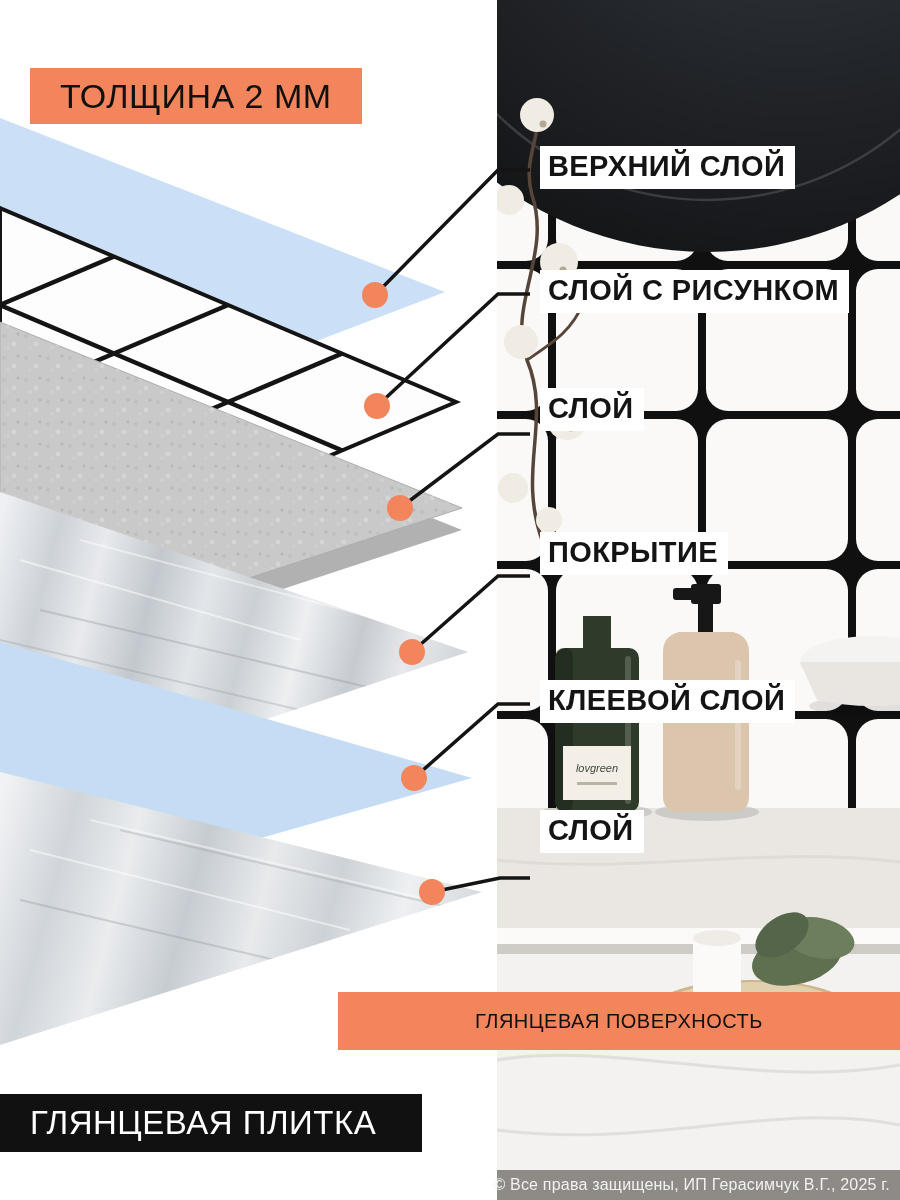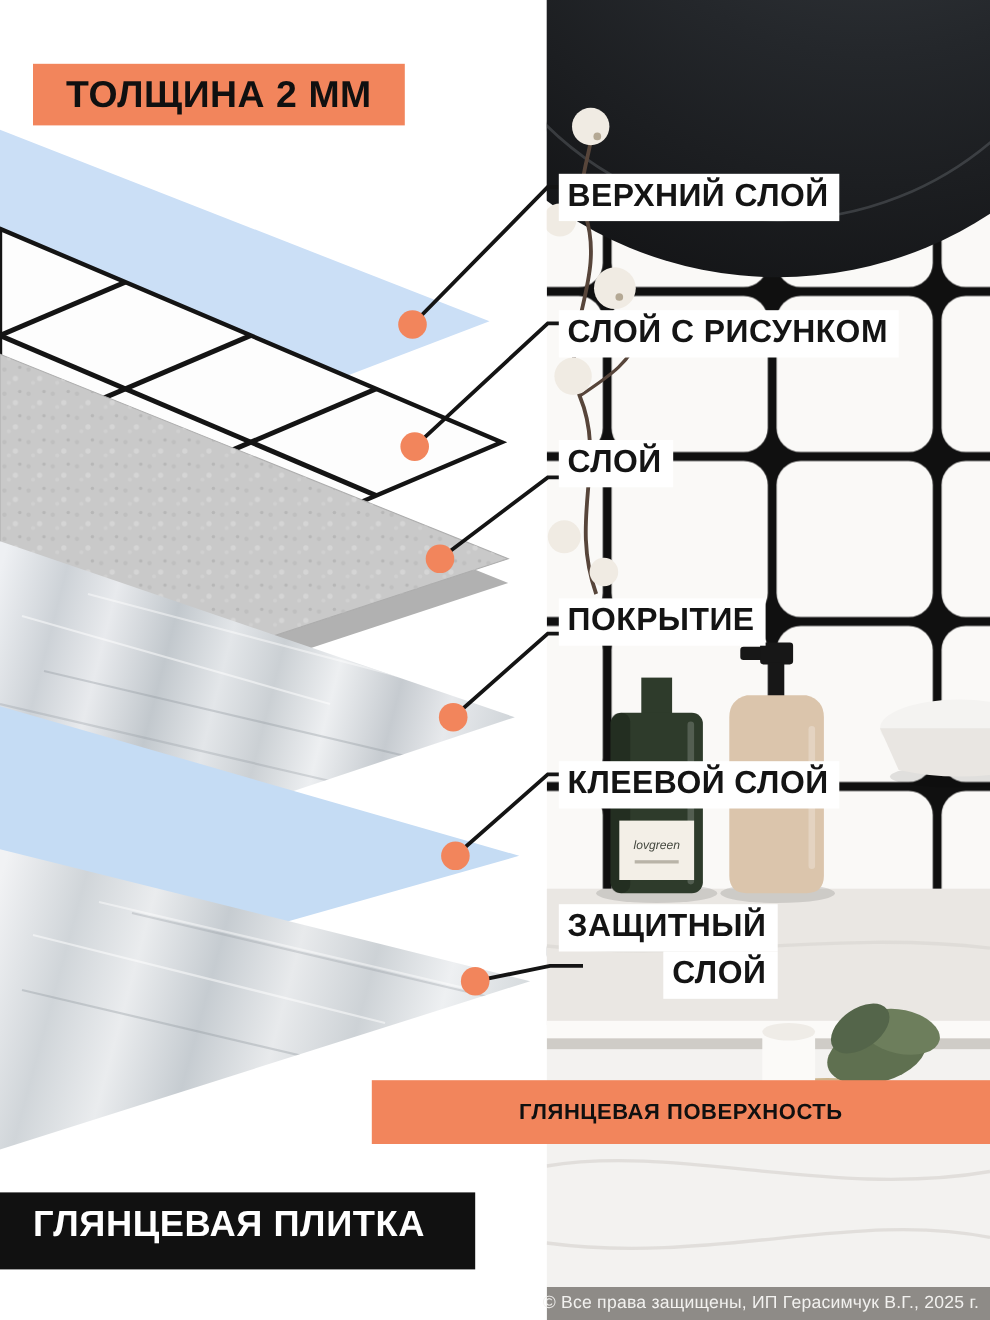--- a/index.html
+++ b/index.html
@@ -6,35 +6,35 @@
   #stage{
     position:relative;width:900px;height:1200px;overflow:hidden;background:#ffffff;
     font-family:"Liberation Sans","DejaVu Sans",sans-serif;
   }
   svg{display:block;}
   #photo-svg{position:absolute;left:497px;top:0;width:403px;height:1200px;z-index:1;}
   #diagram-svg{position:absolute;left:0;top:0;width:497px;height:1200px;z-index:2;}
   #connector-svg{position:absolute;left:0;top:0;width:900px;height:1200px;z-index:5;pointer-events:none;}
 
   .layer-label{
-    position:absolute;left:508px;display:flex;flex-direction:column;align-items:flex-end;z-index:6;margin-top:12px;
+    position:absolute;left:540px;display:flex;flex-direction:column;align-items:center;z-index:6;
   }
   .label-line{
     background:#ffffff;color:#141414;font-weight:800;font-size:29px;line-height:1.35;
     letter-spacing:.4px;padding:1px 10px 3px 8px;white-space:nowrap;
   }
 
   .badge{
     position:absolute;display:flex;align-items:center;z-index:7;
-    font-weight:700;color:#101010;letter-spacing:.5px;
+    font-weight:400;color:#101010;letter-spacing:.5px;margin-top:10px;
   }
   .badge-orange{background:var(--accent,#F2855C);}
   #badge-thickness{left:30px;top:58px;height:56px;font-size:34px;padding:0 30px;}
   #badge-surface{left:338px;right:0;top:982px;height:58px;font-size:20px;justify-content:center;padding:0 10px;}
-  #badge-tile{left:0;top:1084px;height:58px;font-size:33px;padding:0 46px 12px 30px;background:#111111;color:#ffffff;}
+  #badge-tile{left:0;top:1084px;height:58px;font-size:33px;padding:0 46px 0 30px;background:#111111;color:#ffffff;}
 
   #copyright{
     position:absolute;right:10px;top:1176px;z-index:8;color:#f2f1ef;font-size:16px;letter-spacing:.2px;
   }
 </style>
 </head>
 <body>
 
 <div id="stage">
 
@@ -241,21 +241,20 @@
   <div class="layer-label" style="top:388px">
     <span class="label-line">СЛОЙ</span>
   </div>
   <div class="layer-label" style="top:532px">
     <span class="label-line">ПОКРЫТИЕ</span>
   </div>
   <div class="layer-label" style="top:680px">
     <span class="label-line">КЛЕЕВОЙ СЛОЙ</span>
   </div>
   <div class="layer-label" style="top:810px">
-    <span class="label-line">ЗАЩИТНЫЙ</span>
     <span class="label-line">СЛОЙ</span>
   </div>
 
   <div id="badge-thickness" class="badge badge-orange">ТОЛЩИНА 2 ММ</div>
   <div id="badge-surface" class="badge badge-orange">ГЛЯНЦЕВАЯ ПОВЕРХНОСТЬ</div>
   <div id="badge-tile" class="badge">ГЛЯНЦЕВАЯ ПЛИТКА</div>
 
   <div id="copyright">© Все права защищены, ИП Герасимчук В.Г., 2025 г.</div>
 
 </div>

